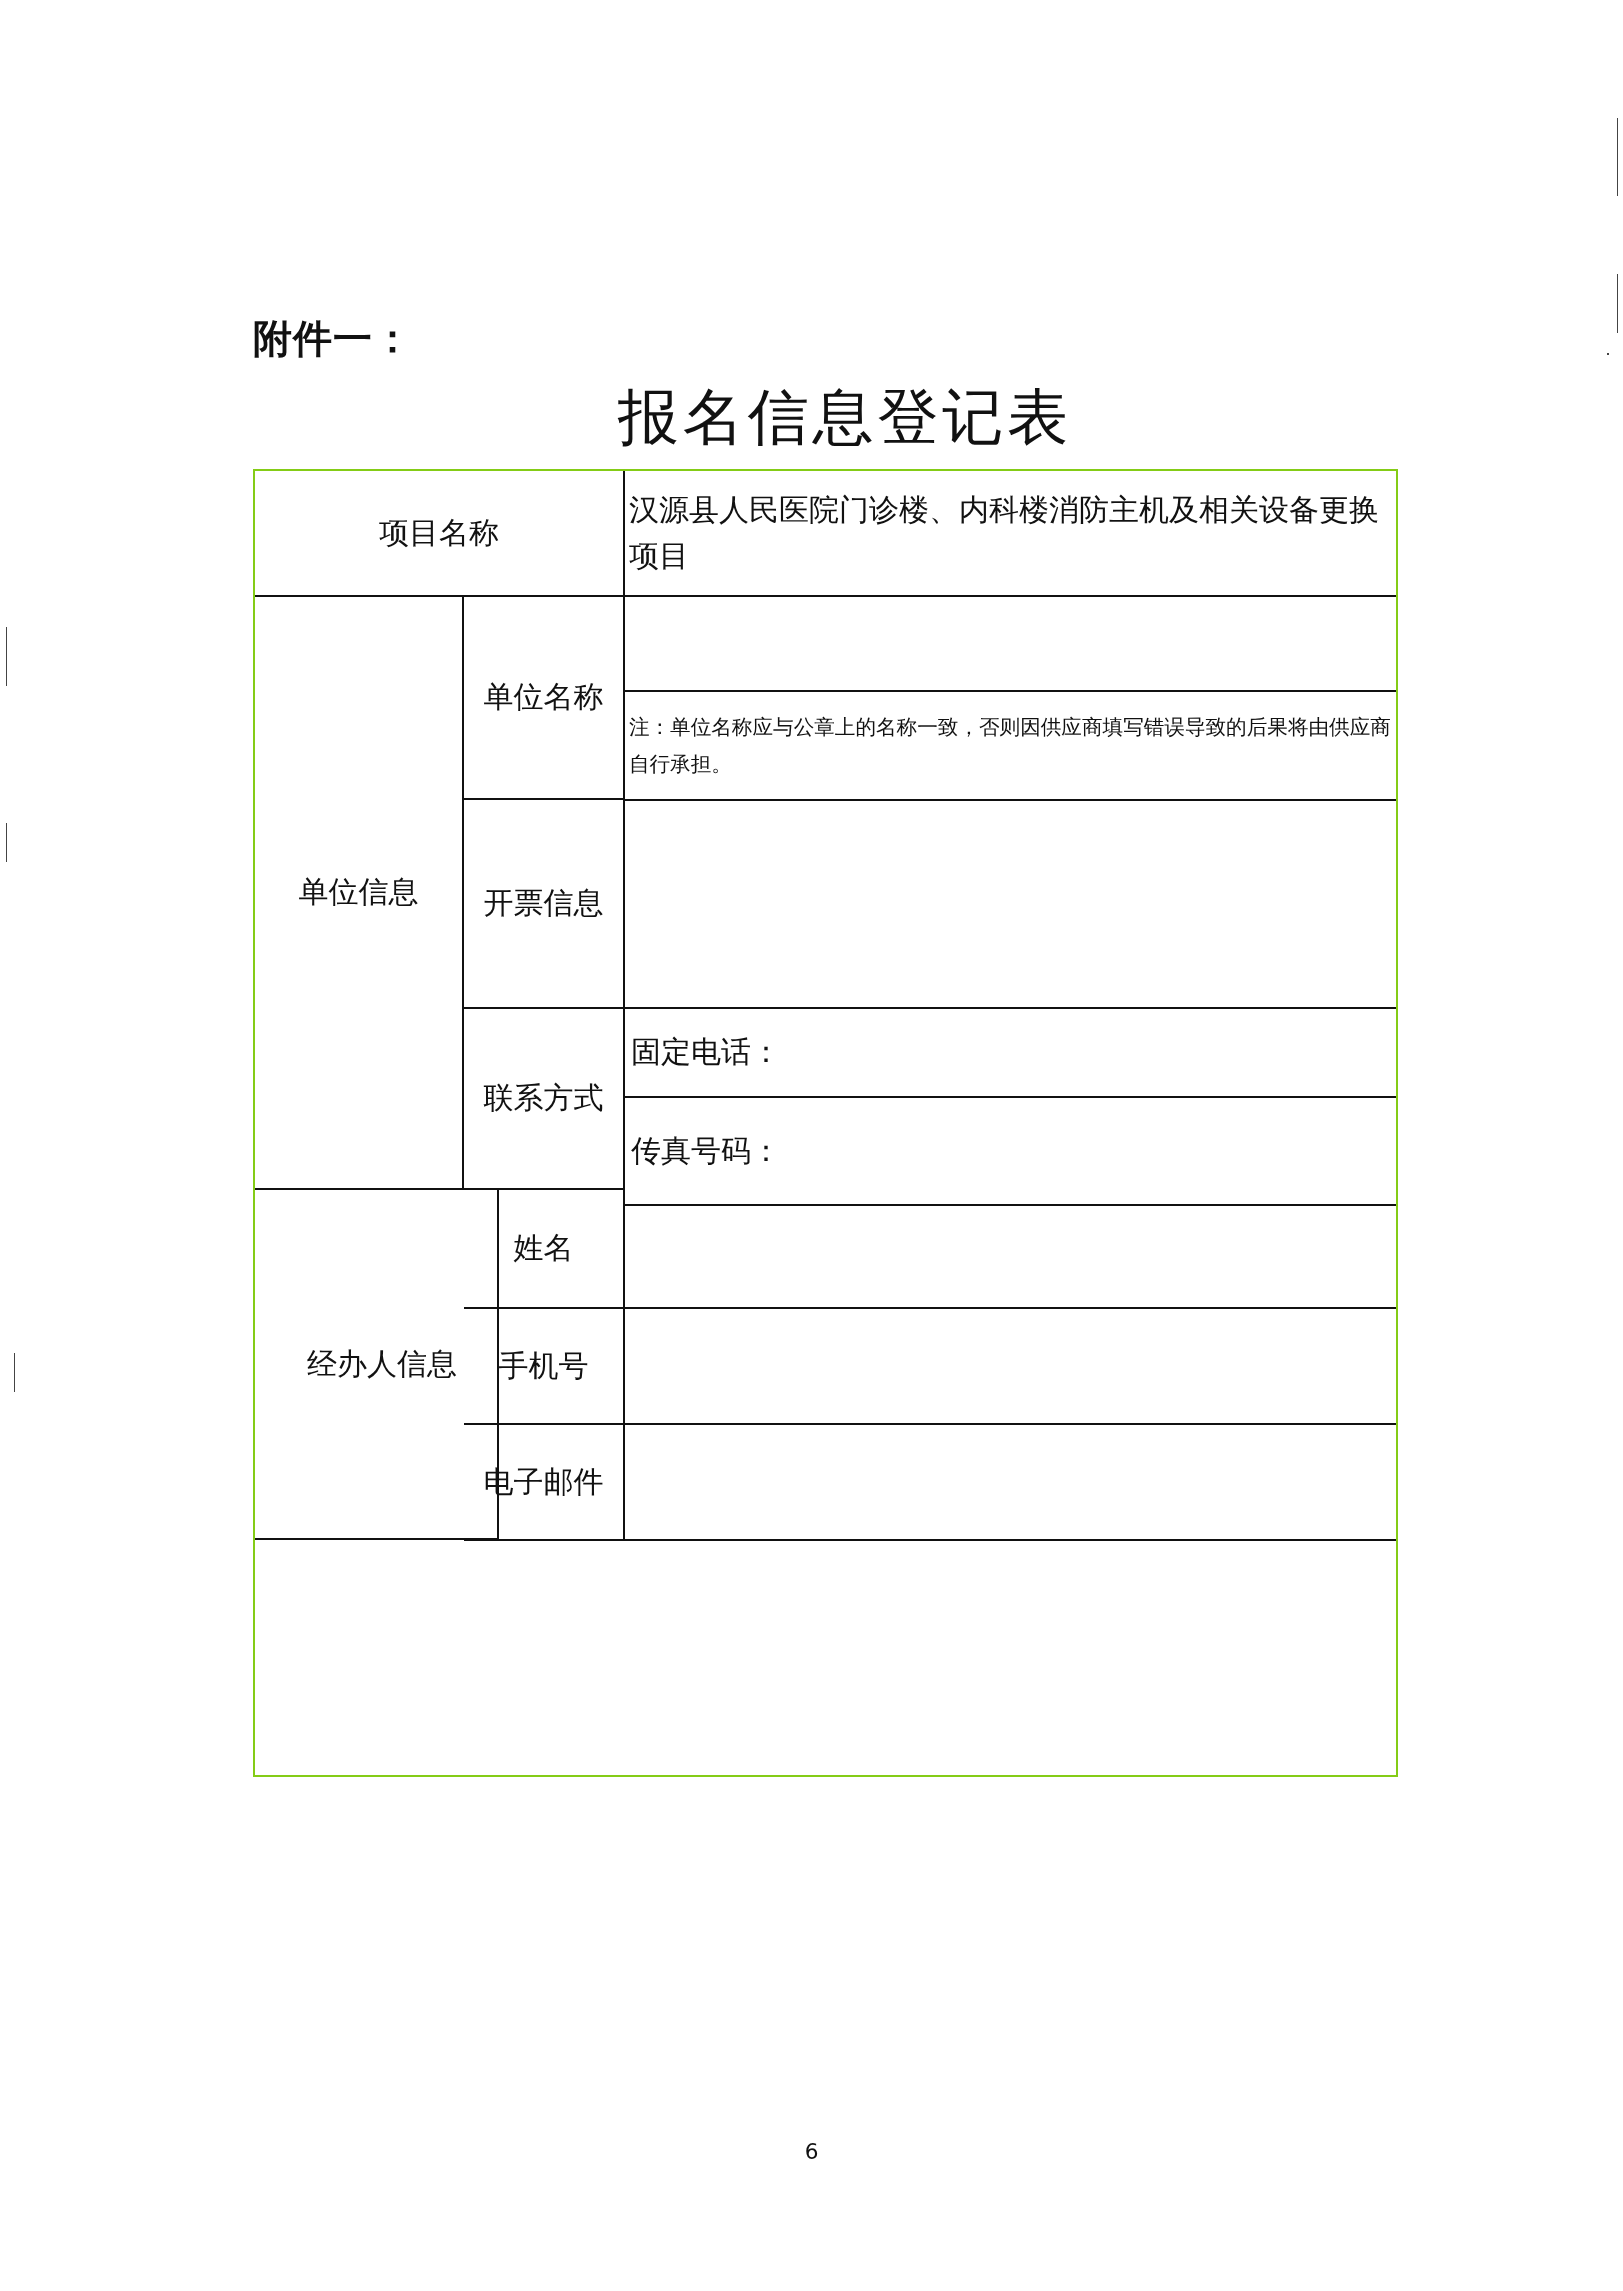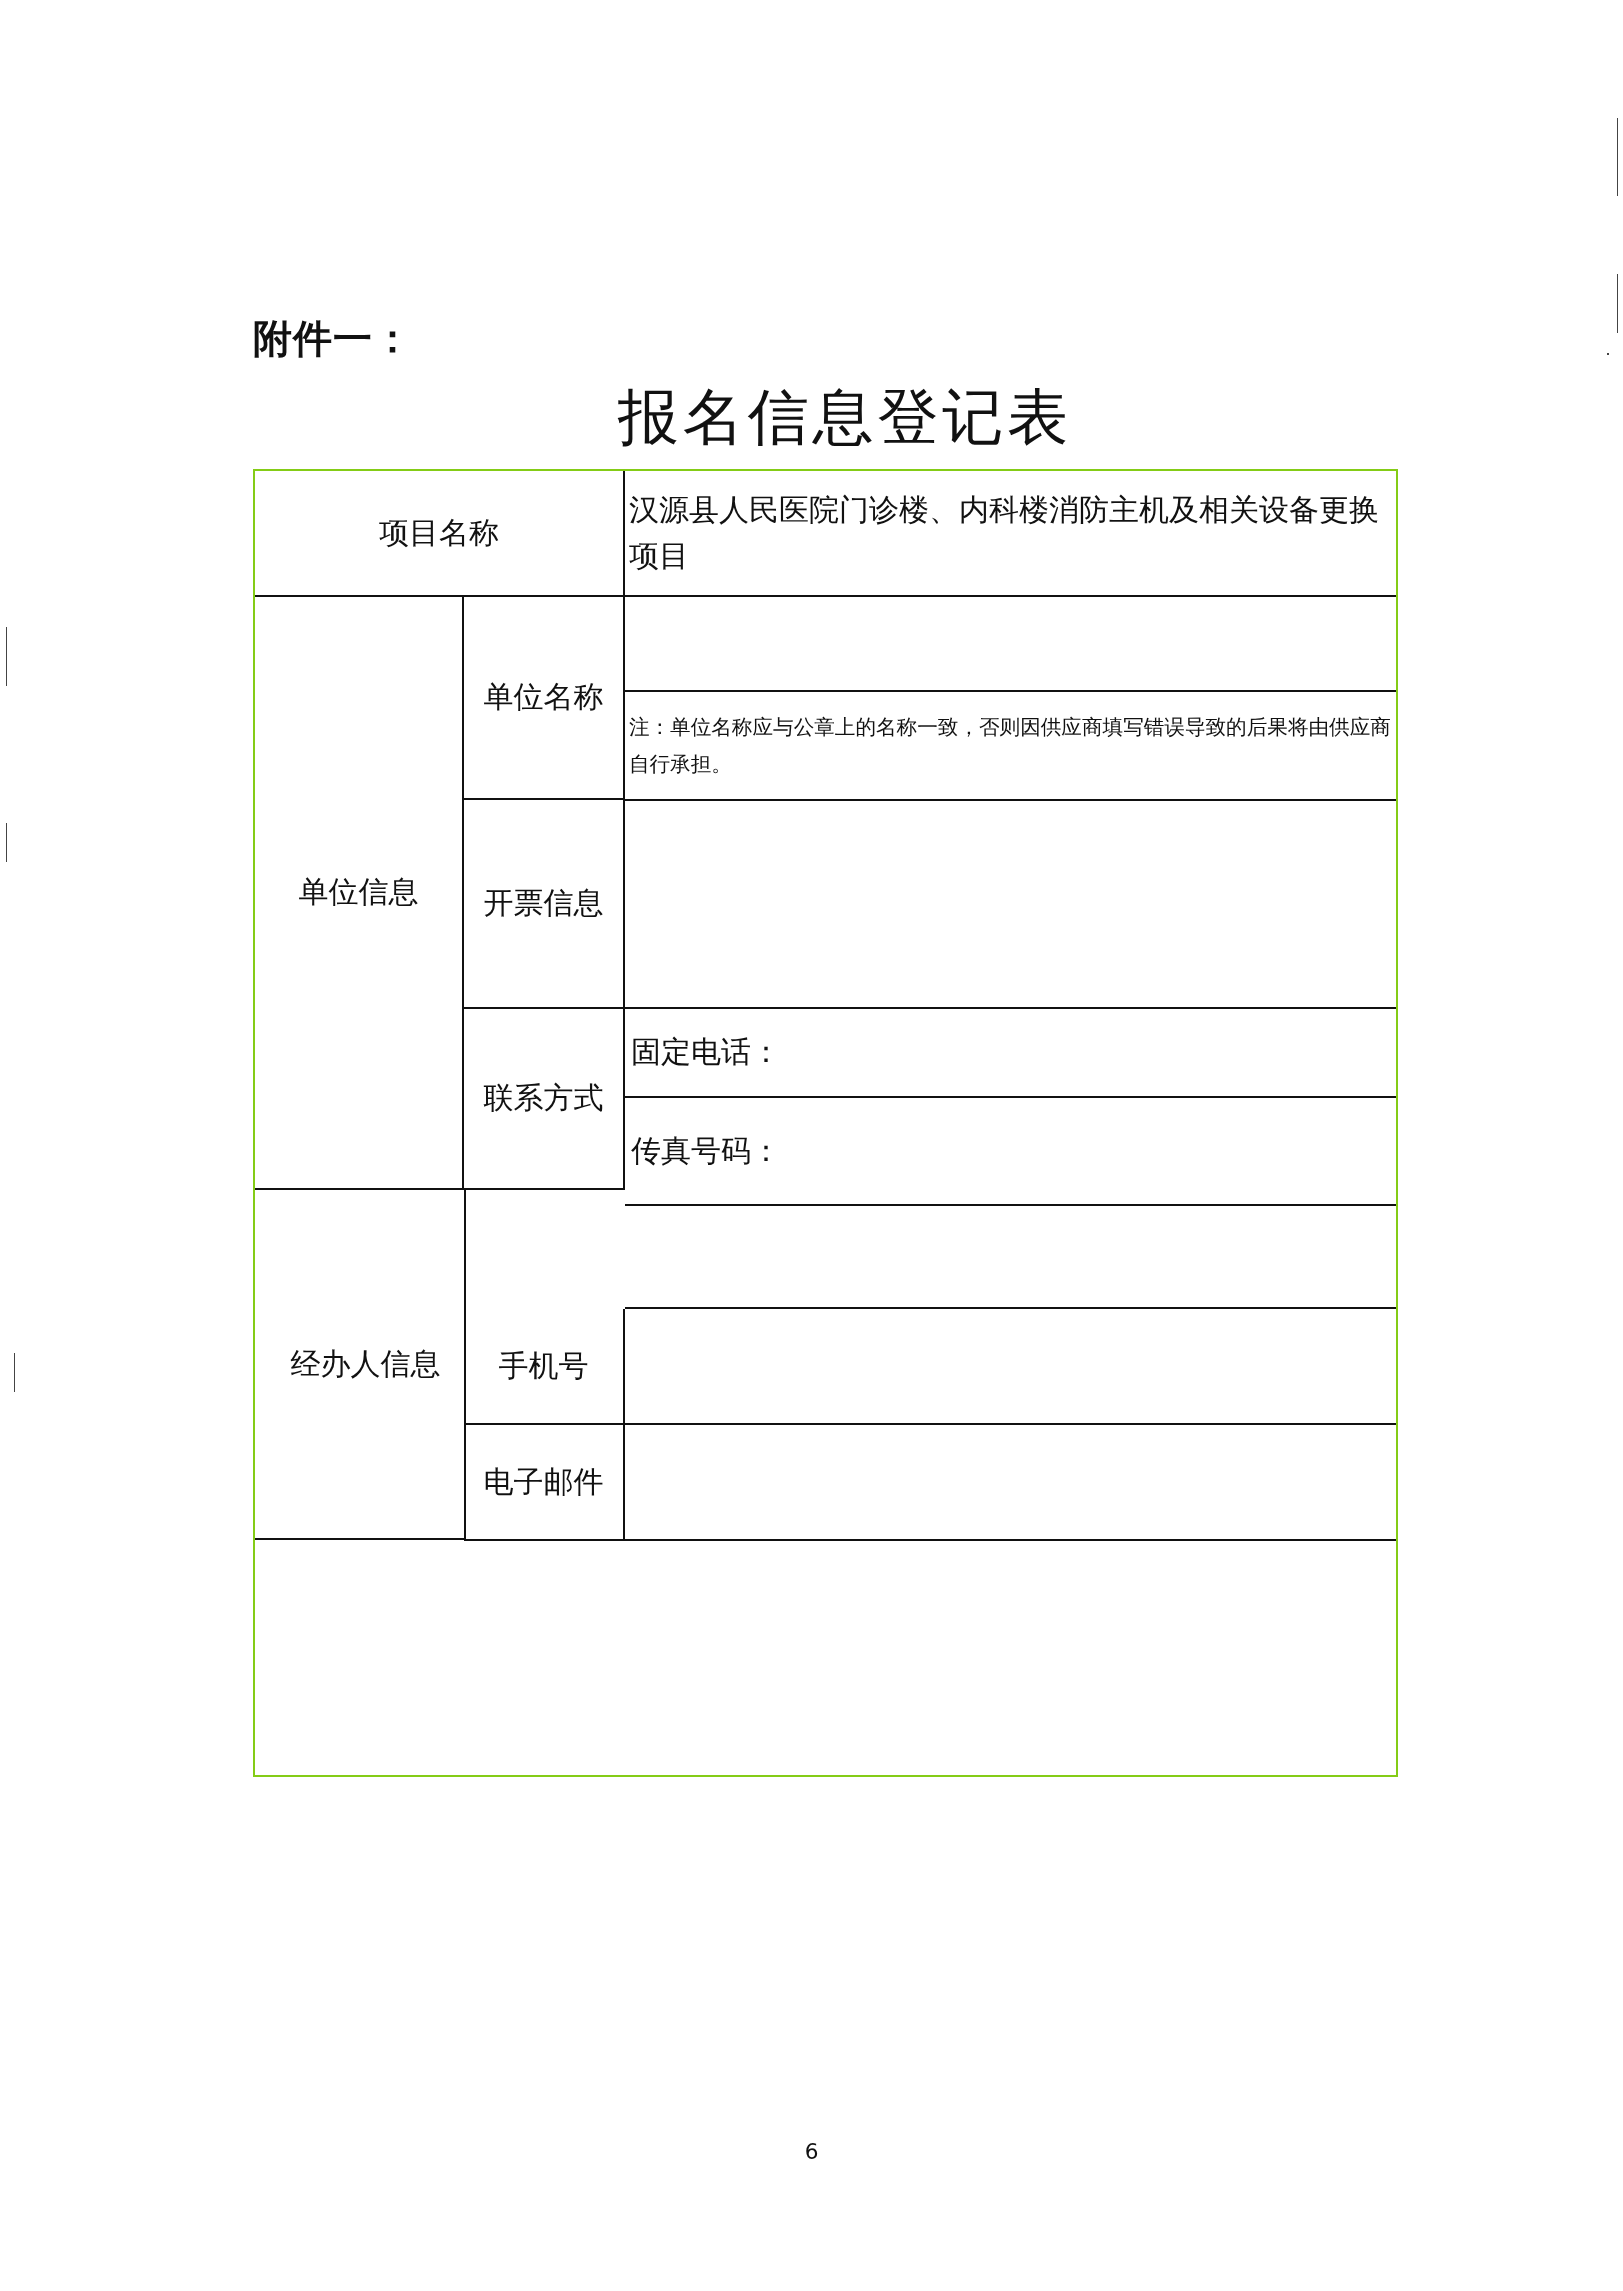--- a/index.html
+++ b/index.html
@@ -54,24 +54,27 @@
   <div class="cell" style="left:209px; top:538px; width:161px; height:181px; border-right-width:2px; border-bottom-width:2px;">
     <span>联系方式</span>
   </div>
   <div class="cell left" style="left:370px; top:538px; width:771px; height:89px; border-bottom-width:2px;">
     <span>固定电话：</span>
   </div>
   <div class="cell left" style="left:370px; top:627px; width:771px; height:108px; border-bottom-width:2px;">
     <span>传真号码：</span>
   </div>
 
-  <div class="cell" style="left:0; top:719px; width:211px; height:350px; border-right-width:2px; border-bottom-width:2px;padding-left:12px;">
+  <div class="cell" style="left:0; top:719px; width:244px; height:350px; border-right-width:2px; border-bottom-width:2px;padding-left:12px;">
     <span>经办人信息</span>
   </div>
 
+  <div class="cell" style="left:209px; top:719px; width:161px; height:119px; border-right-width:2px; border-bottom-width:2px;">
+    <span>姓名</span>
+  </div>
   <div class="cell left" style="left:370px; top:719px; width:771px; height:119px; border-bottom-width:2px;"></div>
 
   <div class="cell" style="left:209px; top:838px; width:161px; height:116px; border-right-width:2px; border-bottom-width:2px;">
     <span>手机号</span>
   </div>
   <div class="cell left" style="left:370px; top:838px; width:771px; height:116px; border-bottom-width:2px;"></div>
 
   <div class="cell" style="left:209px; top:954px; width:161px; height:116px; border-right-width:2px; border-bottom-width:2px;">
     <span>电子邮件</span>
   </div>

